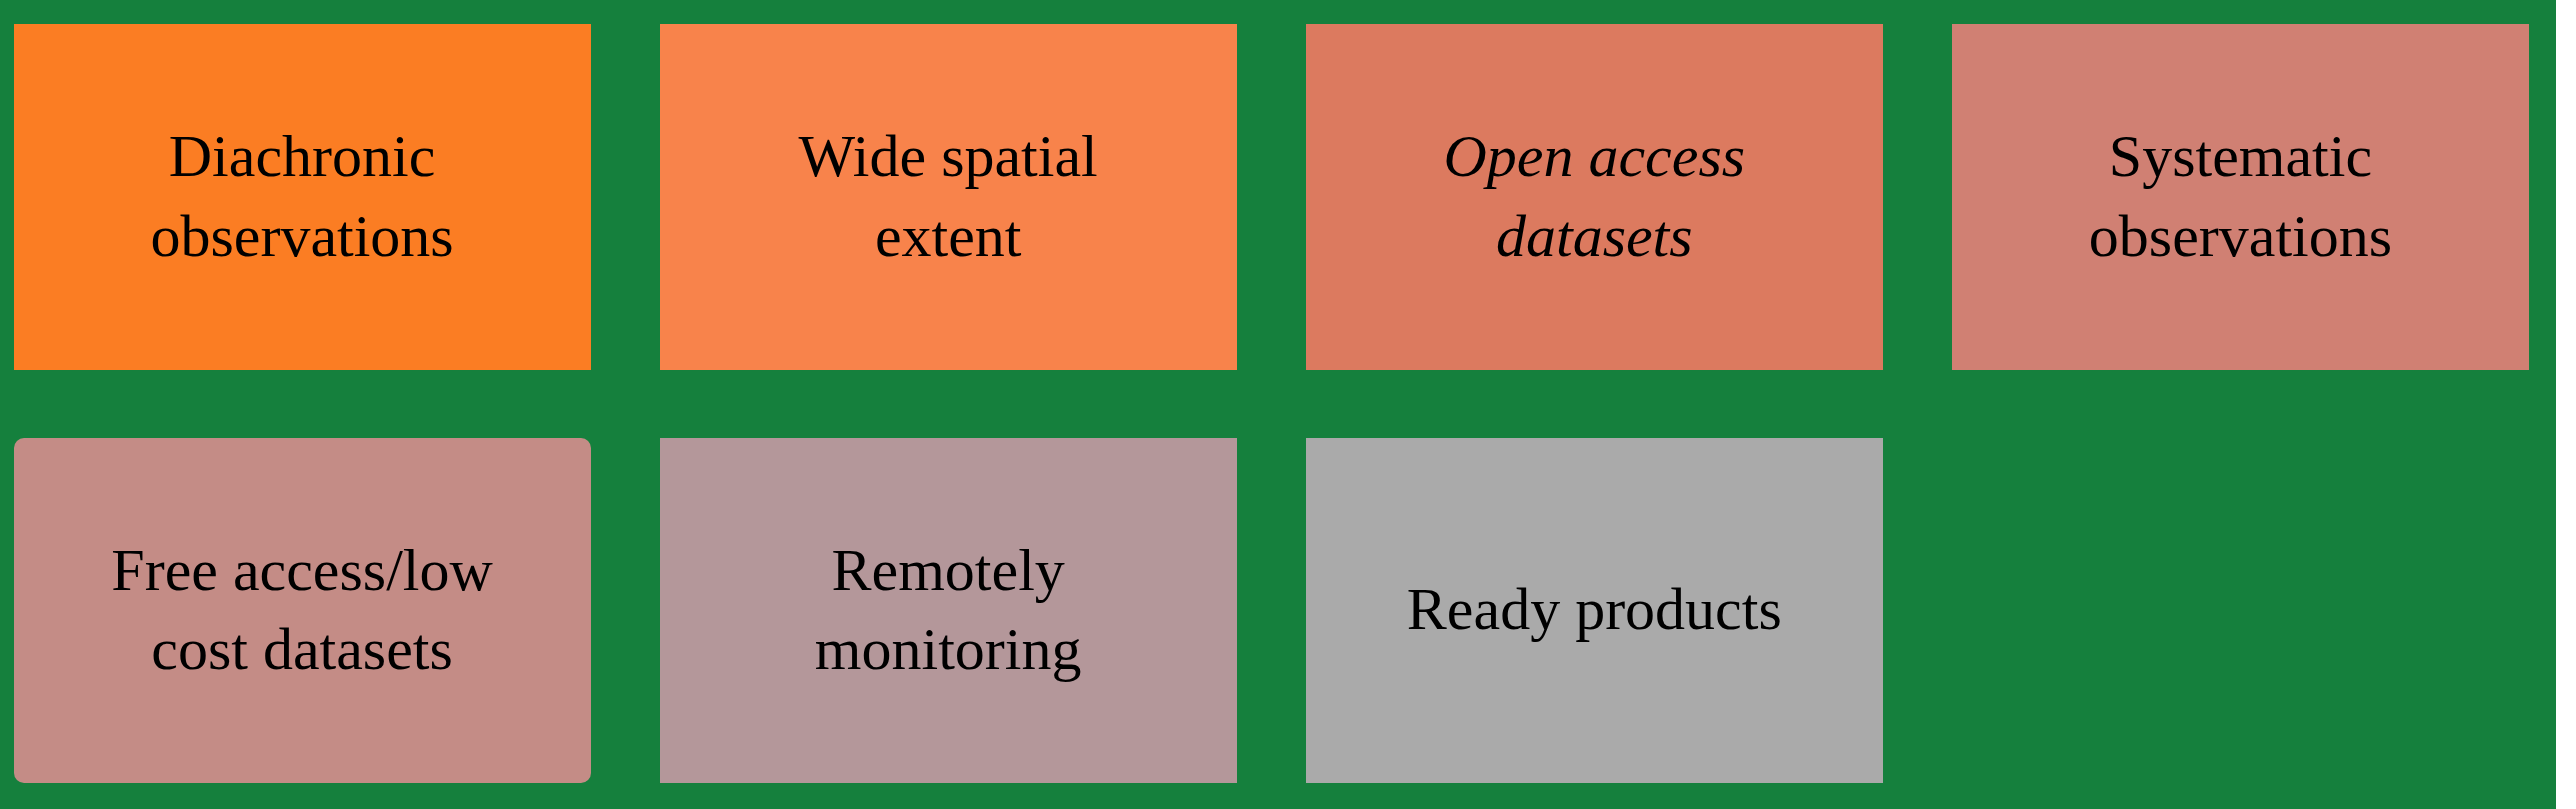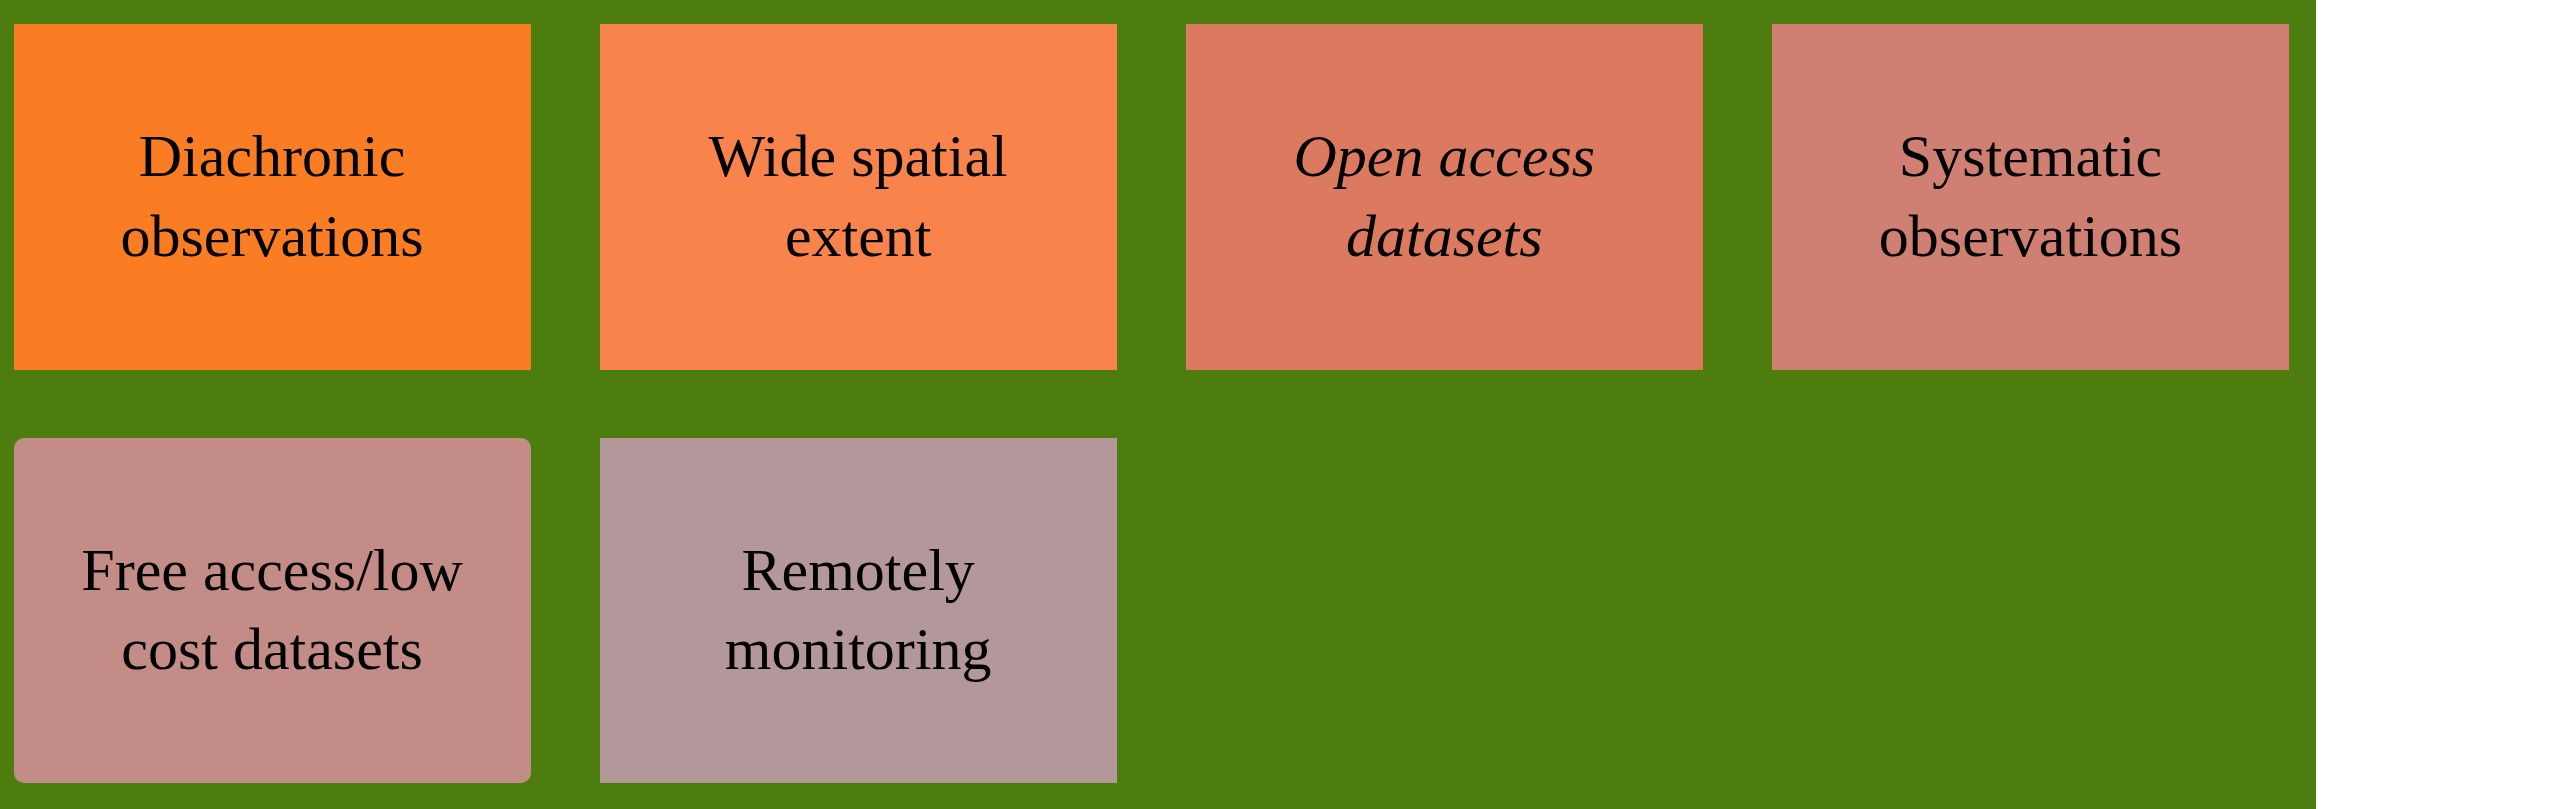--- a/index.html
+++ b/index.html
@@ -1,30 +1,30 @@
 <!DOCTYPE html>
 <html style="font-size:14.4px"><head>
 <meta charset="utf-8">
 <style>
   html, body {
     margin: 0;
     padding: 0;
     background: #FFFFFF;
   }
   .figure {
-    width: 2316px;
+    width: 2556px;
     height: 810px;
     box-sizing: border-box;
     padding: 24.4px 27px 27px 13.5px;
     display: grid;
     grid-template-columns: repeat(4, 1fr);
     grid-template-rows: repeat(2, 1fr);
     column-gap: 69px;
     row-gap: 68px;
-    background: #4d7c0f;
+    background: #15803d;
   }
   .box {
     display: flex;
     align-items: center;
     justify-content: center;
     text-align: center;
   }
   .box-label {
     font-family: "Liberation Serif", "DejaVu Serif", serif;
     font-size: 60px;
@@ -54,14 +54,17 @@
 observations</span>
   </div>
   <div class="box" style="background-color: rgb(196, 140, 134); border-radius: 10px;">
     <span class="box-label">Free access/low
 cost datasets</span>
   </div>
   <div class="box" style="background-color: rgb(180, 151, 154);">
     <span class="box-label">Remotely
 monitoring</span>
   </div>
+  <div class="box" style="background-color: rgb(170, 170, 170);">
+    <span class="box-label">Ready products</span>
+  </div>
 </div>
 
 
 </body></html>

